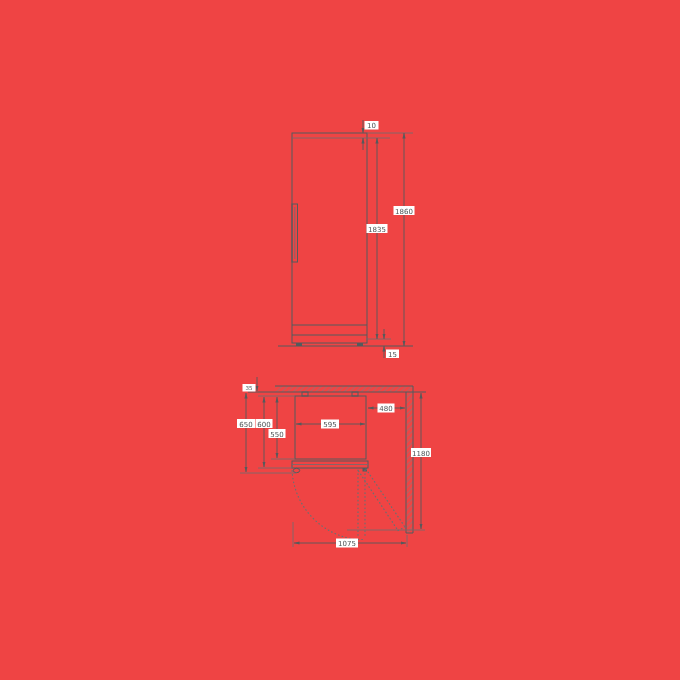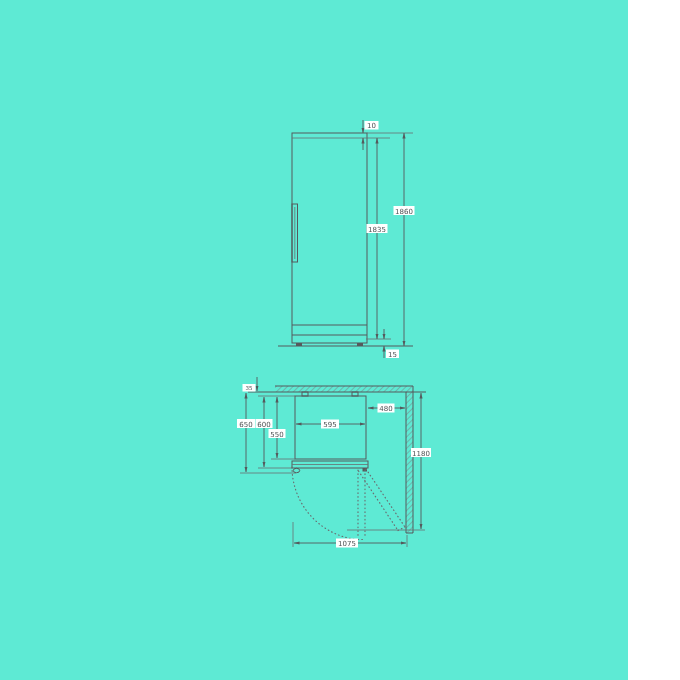--- a/index.html
+++ b/index.html
@@ -1,16 +1,16 @@
 <!DOCTYPE html>
 <html><head>
 <meta charset="utf-8">
 <style>
   html,body{margin:0;padding:0;background:#ffffff;}
-  .canvas{position:relative;width:628px;height:680px;background:#5eead4;overflow:hidden;
+  .canvas{position:relative;width:680px;height:680px;background:#ef4444;overflow:hidden;
           font-family:"DejaVu Sans",sans-serif;}
   svg{position:absolute;left:0;top:0;}
   .ln{stroke:#555a5c;stroke-width:1;fill:none;}
   .thin{stroke:#6a6f71;stroke-width:0.8;fill:none;}
   .dim{stroke:#555a5c;stroke-width:0.9;fill:none;}
   .dot{stroke:#6a6f71;stroke-width:1.2;fill:none;stroke-dasharray:0.6 3.2;stroke-linecap:round;}
   .solidfill{fill:#555a5c;stroke:none;}
   .whitebox{fill:#ffffff;stroke:none;}
   text{font-family:"DejaVu Sans",sans-serif;font-size:7px;fill:#4d5254;text-anchor:middle;}
   .t-small{font-size:5.5px;}

